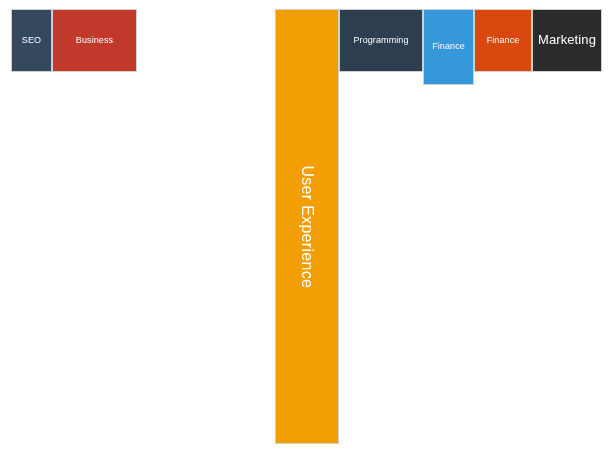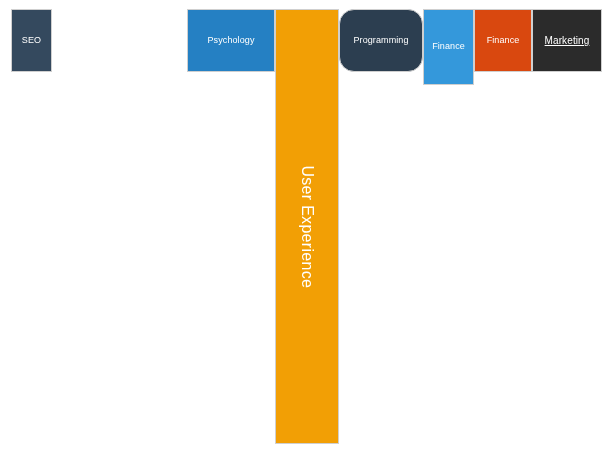--- a/index.html
+++ b/index.html
@@ -46,31 +46,31 @@
     transform-origin: center center;
   }
 </style>
 </head>
 <body>
 
 <div id="canvas" style="background: rgb(255, 255, 255);">
     <div class="tile" style="left: 11px; top: 9px; width: 41px; height: 63px; background: rgb(52, 73, 94); border-color: rgb(207, 207, 207);">
       <span class="tile-label" style="color: rgb(255, 255, 255); font-size: 9px;">SEO</span>
     </div>
-    <div class="tile" style="left: 187px; top: 9px; width: 88px; height: 63px; background: rgb(37, 128, 195); border-color: rgb(207, 207, 207);">
-      <span class="tile-label" style="color: rgb(255, 255, 255); font-size: 9px;">Psychology</span>
+    <div class="tile" style="left: 52px; top: 9px; width: 85px; height: 63px; background: rgb(192, 57, 43); border-color: rgb(207, 207, 207);">
+      <span class="tile-label" style="color: rgb(255, 255, 255); font-size: 9px;">Business</span>
     </div>
     <div class="tile vertical" style="left: 275px; top: 9px; width: 64px; height: 435px; background: rgb(242, 159, 5); border-color: rgb(207, 207, 207);">
       <span class="tile-label" style="color: rgb(255, 255, 255); font-size: 16px;">User Experience</span>
     </div>
-    <div class="tile" style="left: 339px; top: 9px; width: 84px; height: 63px; background: rgb(44, 62, 80); border-color: rgb(207, 207, 207); border-radius: 15px;">
+    <div class="tile" style="left: 339px; top: 9px; width: 84px; height: 63px; background: rgb(44, 62, 80); border-color: rgb(207, 207, 207);">
       <span class="tile-label" style="color: rgb(255, 255, 255); font-size: 9px;">Programming</span>
     </div>
     <div class="tile" style="left: 423px; top: 9px; width: 51px; height: 76px; background: rgb(52, 152, 219); border-color: rgb(207, 207, 207);">
       <span class="tile-label" style="color: rgb(255, 255, 255); font-size: 9px;">Finance</span>
     </div>
     <div class="tile" style="left: 474px; top: 9px; width: 58px; height: 63px; background: rgb(217, 72, 15); border-color: rgb(207, 207, 207);">
       <span class="tile-label" style="color: rgb(255, 255, 255); font-size: 9px;">Finance</span>
     </div>
     <div class="tile" style="left: 532px; top: 9px; width: 70px; height: 63px; background: rgb(43, 43, 43); border-color: rgb(207, 207, 207);">
-      <span class="tile-label" style="color: rgb(255, 255, 255); font-size: 10px; text-decoration: underline;">Marketing</span>
+      <span class="tile-label" style="color: rgb(255, 255, 255); font-size: 13px;">Marketing</span>
     </div>
   </div>
 
 </body></html>

